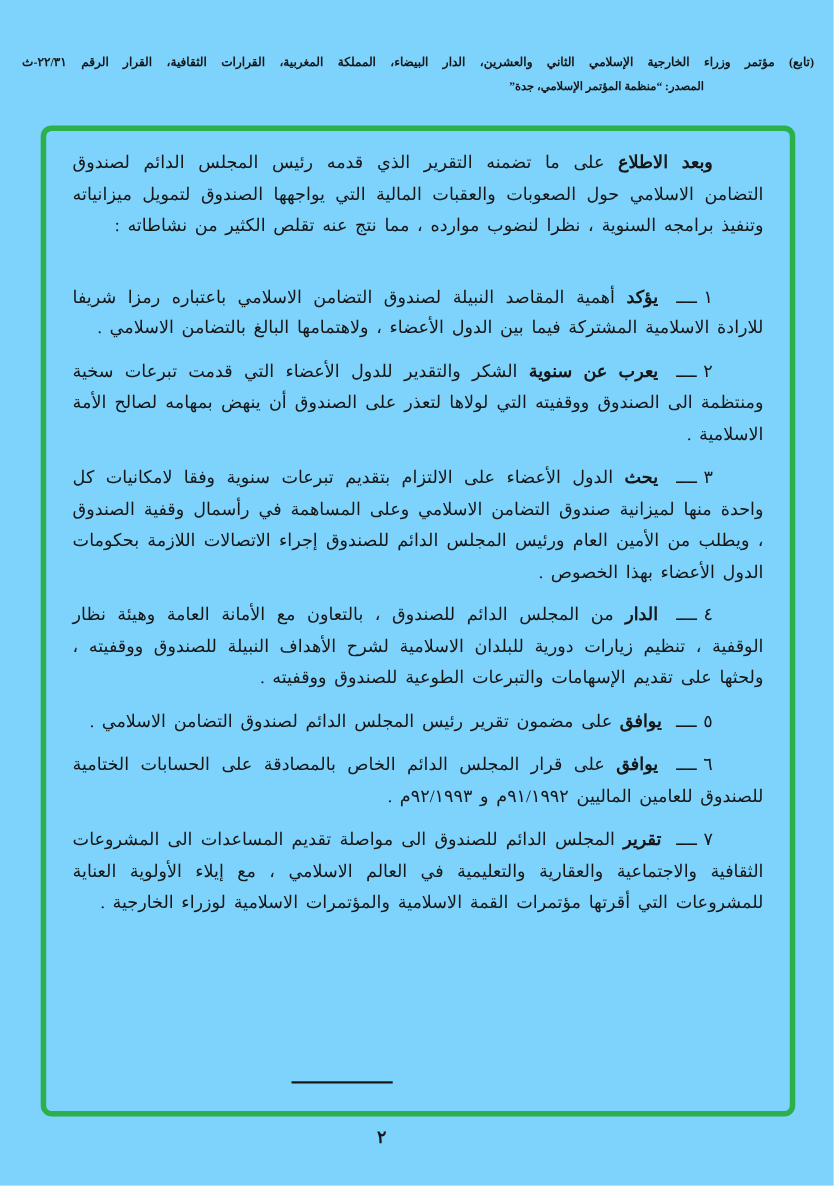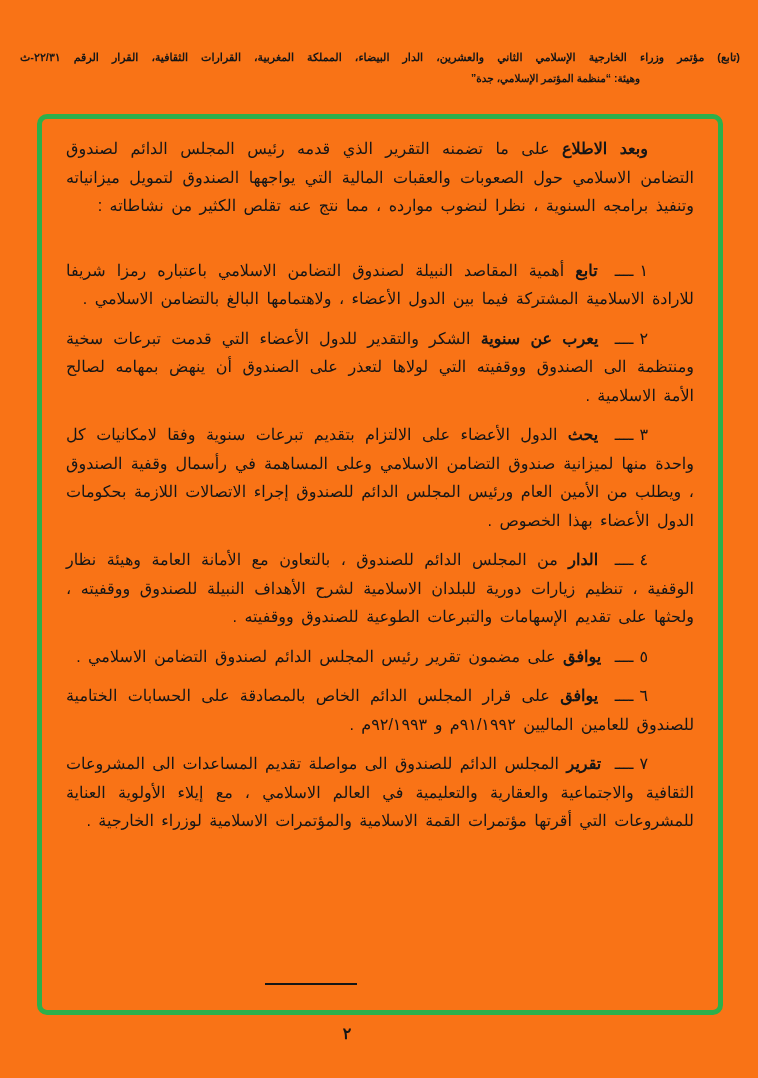--- a/index.html
+++ b/index.html
@@ -1,22 +1,22 @@
 <!DOCTYPE html>
 <html lang="ar"><head>
 <meta charset="utf-8">
 <style>
   * { margin:0; padding:0; box-sizing:border-box; }
   html,body { background:#ffffff; }
   .page {
     position:relative;
     width:758px; height:1078px;
     margin:0 auto;
-    background:#f97316;
-    font-family:Liberation Sans, sans-serif;
+    background:#7dd3fc;
+    font-family:Liberation Serif, serif;
     color:#161616;
     overflow:hidden;
   }
   
   .header {
     position:absolute; top:50px; left:20px; right:18px;
     direction:rtl; font-weight:bold;
   }
   .header-line1 {
     font-size:11px; line-height:15px;
@@ -58,33 +58,33 @@
     direction:rtl;
   }
 </style>
 </head>
 <body>
 
 <div class="page">
 
   <div class="header">
     <div class="header-line1">(تابع) مؤتمر وزراء الخارجية الإسلامي الثاني والعشرين، الدار البيضاء، المملكة المغربية، القرارات الثقافية، القرار الرقم ٢٢/٣١-ث</div>
-    <div class="header-line2">وهيئة: “منظمة المؤتمر الإسلامي، جدة”</div>
+    <div class="header-line2">المصدر: “منظمة المؤتمر الإسلامي، جدة”</div>
   </div>
 
   <div class="frame" style="border-color: rgb(44, 176, 75);">
 
     <p class="intro">
       <b class="lead">وبعد الاطلاع</b>
       <span>على ما تضمنه التقرير الذي قدمه رئيس المجلس الدائم لصندوق التضامن الاسلامي حول الصعوبات والعقبات المالية التي يواجهها الصندوق لتمويل ميزانياته وتنفيذ برامجه السنوية ، نظرا لنضوب موارده ، مما نتج عنه تقلص الكثير من نشاطاته :</span>
     </p>
 
     <p class="item">
       <span class="num">١</span><span class="dash">ــــ</span>
-      <b class="lead">تابع</b>
+      <b class="lead">يؤكد</b>
       <span>أهمية المقاصد النبيلة لصندوق التضامن الاسلامي باعتباره رمزا شريفا للارادة الاسلامية المشتركة فيما بين الدول الأعضاء ، ولاهتمامها البالغ بالتضامن الاسلامي .</span>
     </p>
 
     <p class="item">
       <span class="num">٢</span><span class="dash">ــــ</span>
       <b class="lead">يعرب عن سنوية</b>
       <span>الشكر والتقدير للدول الأعضاء التي قدمت تبرعات سخية ومنتظمة الى الصندوق ووقفيته التي لولاها لتعذر على الصندوق أن ينهض بمهامه لصالح الأمة الاسلامية .</span>
     </p>
 
     <p class="item">

